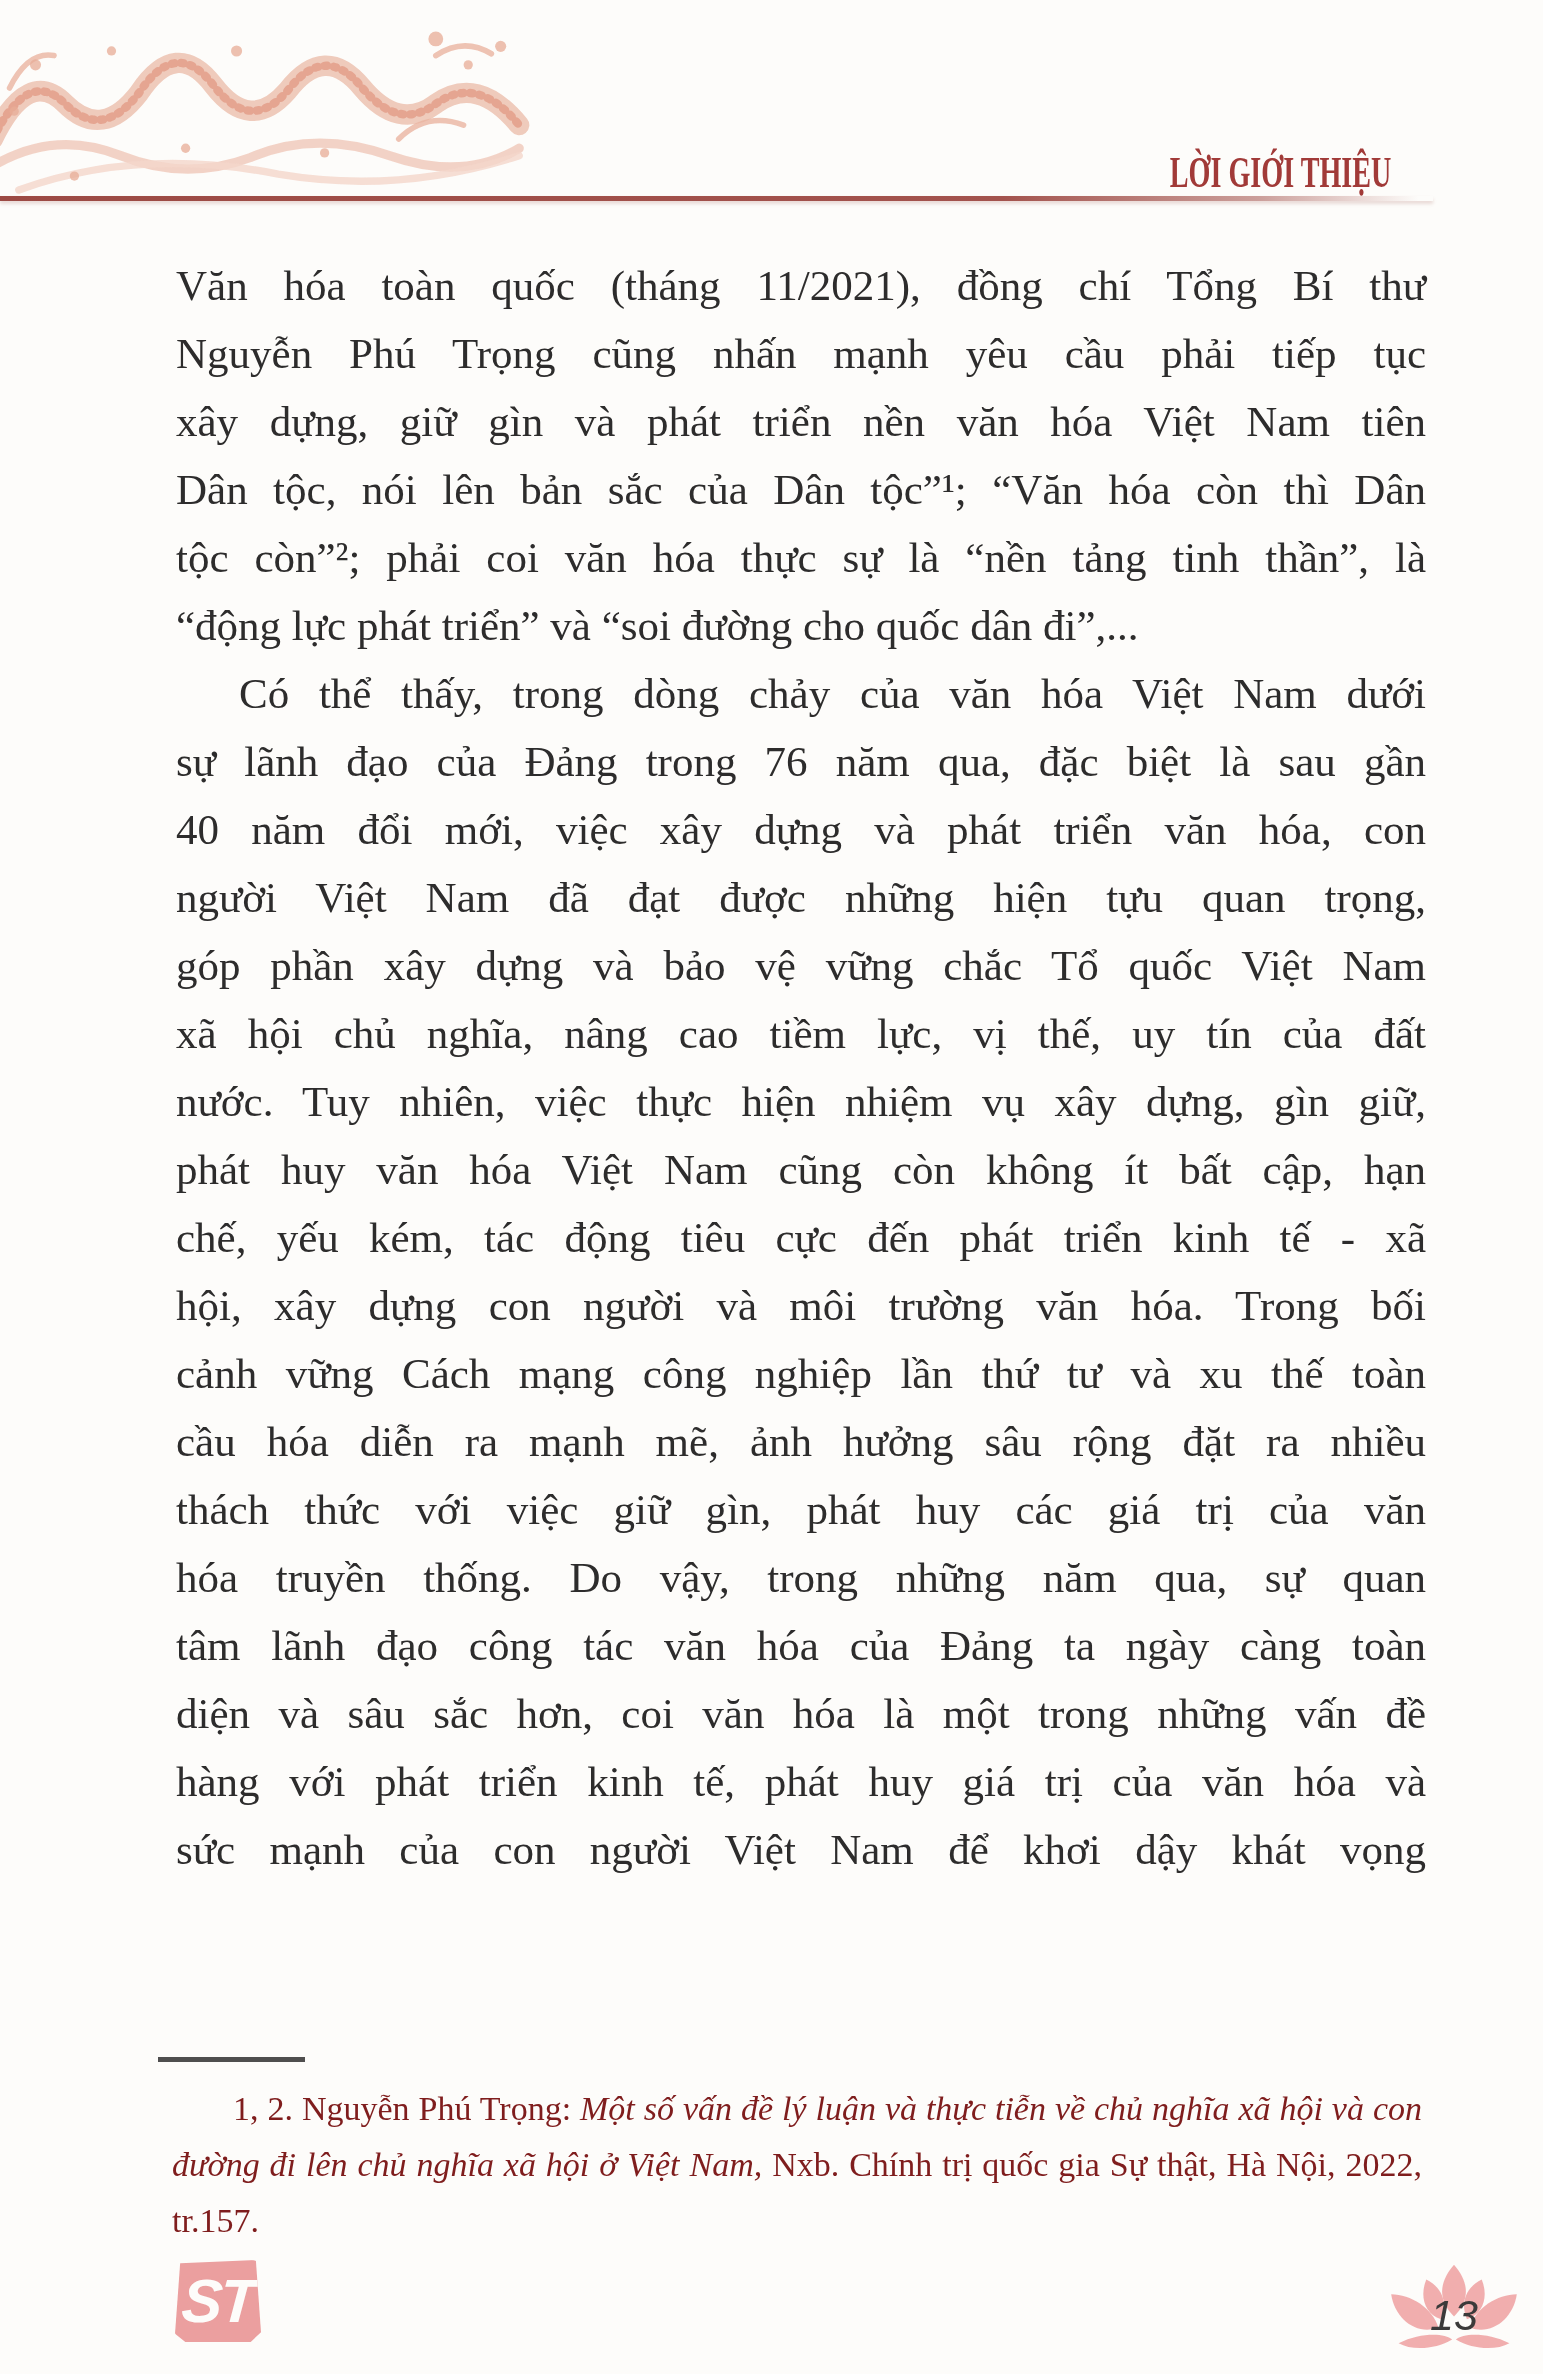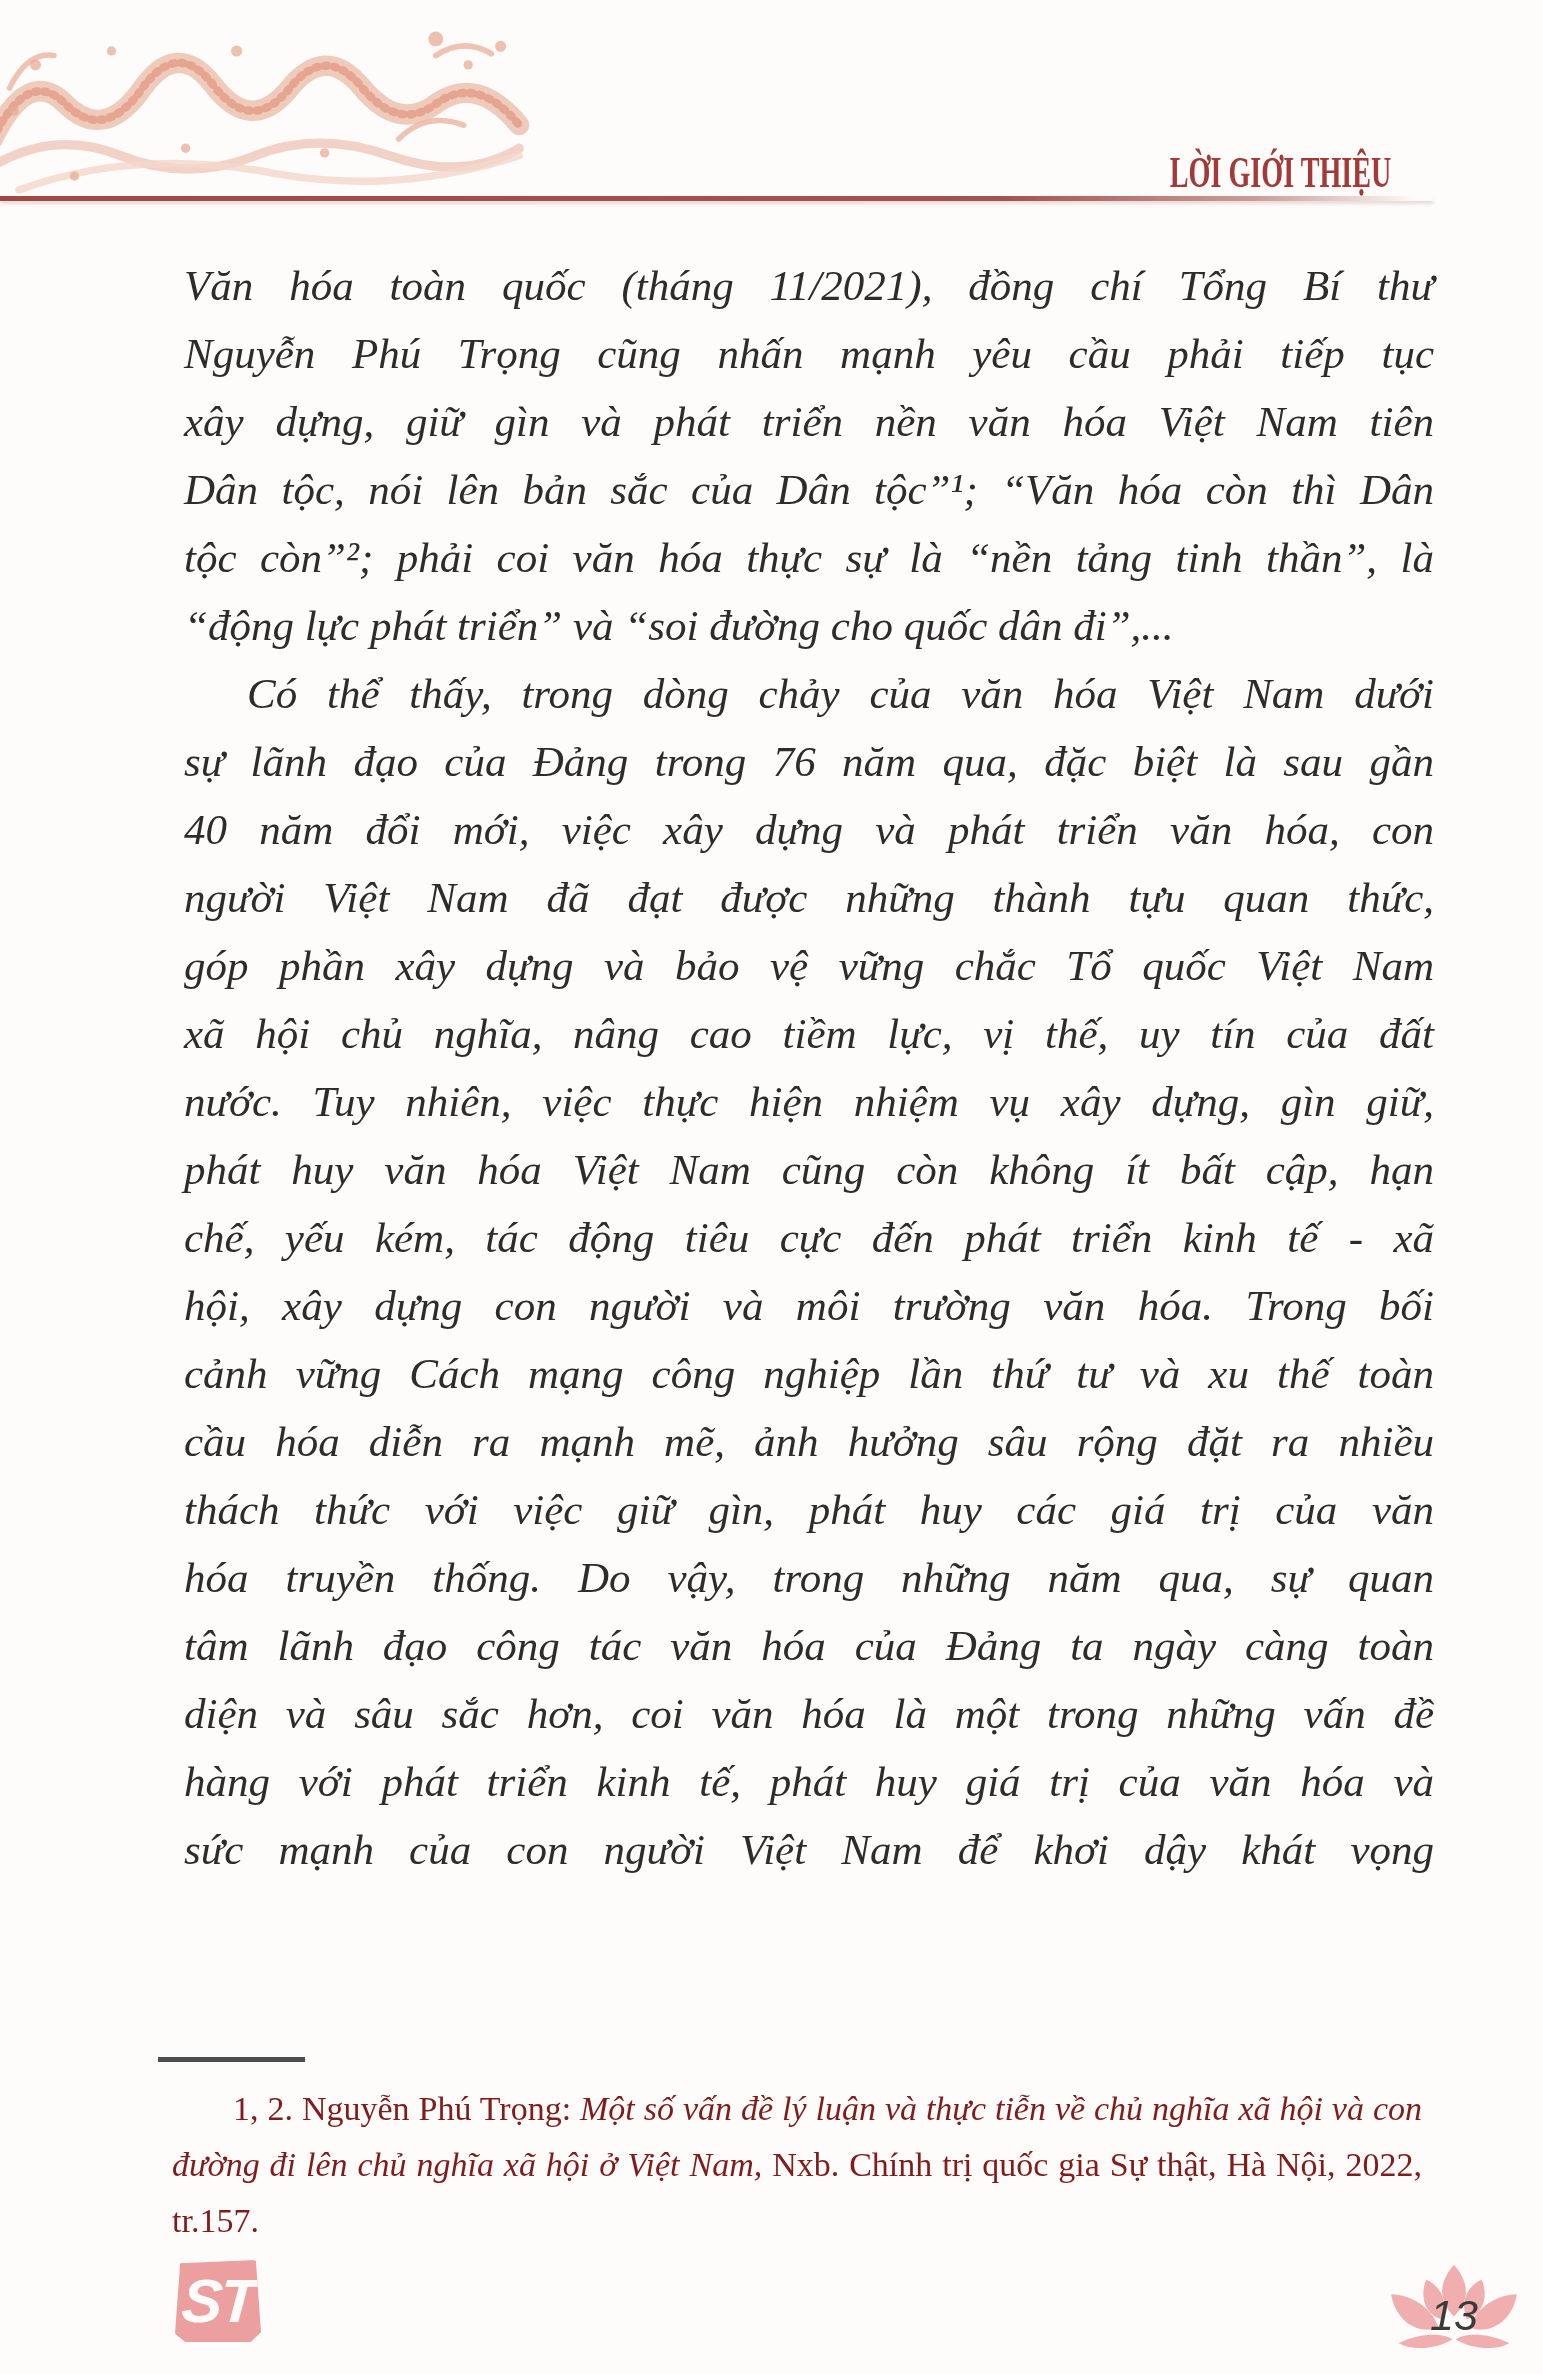--- a/index.html
+++ b/index.html
@@ -26,26 +26,25 @@
   .header-rule{
     position:absolute;
     top:196px;left:0;
     width:1433px;height:4.6px;
     background:linear-gradient(to right,#9c4a44 0%,#a3534d 70%,rgba(163,83,77,0.55) 88%,rgba(163,83,77,0) 99%);
     box-shadow:0 2.8px 3.7px rgba(160,90,80,0.22);
   }
   
   .body{
     position:absolute;
-    top:252px;left:184px;
+    top:252px;left:176px;
     width:1250px;
     font-size:43px;
     line-height:68px;
     color:#2d2c2c;
-    font-style:italic;
   }
   .body-line{
     text-align:justify;
     text-align-last:justify;
     text-justify:inter-word;
     white-space:normal;
   }
   .body-line.no-justify-last{text-align-last:left;}
   .body-line.first-indent{text-indent:63px;}
   
@@ -134,21 +133,21 @@
   <div class="body">
       <div class="body-line">Văn hóa toàn quốc (tháng 11/2021), đồng chí Tổng Bí thư</div>
       <div class="body-line">Nguyễn Phú Trọng cũng nhấn mạnh yêu cầu phải tiếp tục</div>
       <div class="body-line">xây dựng, giữ gìn và phát triển nền văn hóa Việt Nam tiên</div>
       <div class="body-line">Dân tộc, nói lên bản sắc của Dân tộc”¹; “Văn hóa còn thì Dân</div>
       <div class="body-line">tộc còn”²; phải coi văn hóa thực sự là “nền tảng tinh thần”, là</div>
       <div class="body-line no-justify-last">“động lực phát triển” và “soi đường cho quốc dân đi”,...</div>
       <div class="body-line first-indent">Có thể thấy, trong dòng chảy của văn hóa Việt Nam dưới</div>
       <div class="body-line">sự lãnh đạo của Đảng trong 76 năm qua, đặc biệt là sau gần</div>
       <div class="body-line">40 năm đổi mới, việc xây dựng và phát triển văn hóa, con</div>
-      <div class="body-line">người Việt Nam đã đạt được những thành tựu quan thức,</div>
+      <div class="body-line">người Việt Nam đã đạt được những hiện tựu quan trọng,</div>
       <div class="body-line">góp phần xây dựng và bảo vệ vững chắc Tổ quốc Việt Nam</div>
       <div class="body-line">xã hội chủ nghĩa, nâng cao tiềm lực, vị thế, uy tín của đất</div>
       <div class="body-line">nước. Tuy nhiên, việc thực hiện nhiệm vụ xây dựng, gìn giữ,</div>
       <div class="body-line">phát huy văn hóa Việt Nam cũng còn không ít bất cập, hạn</div>
       <div class="body-line">chế, yếu kém, tác động tiêu cực đến phát triển kinh tế - xã</div>
       <div class="body-line">hội, xây dựng con người và môi trường văn hóa. Trong bối</div>
       <div class="body-line">cảnh vững Cách mạng công nghiệp lần thứ tư và xu thế toàn</div>
       <div class="body-line">cầu hóa diễn ra mạnh mẽ, ảnh hưởng sâu rộng đặt ra nhiều</div>
       <div class="body-line">thách thức với việc giữ gìn, phát huy các giá trị của văn</div>
       <div class="body-line">hóa truyền thống. Do vậy, trong những năm qua, sự quan</div>

